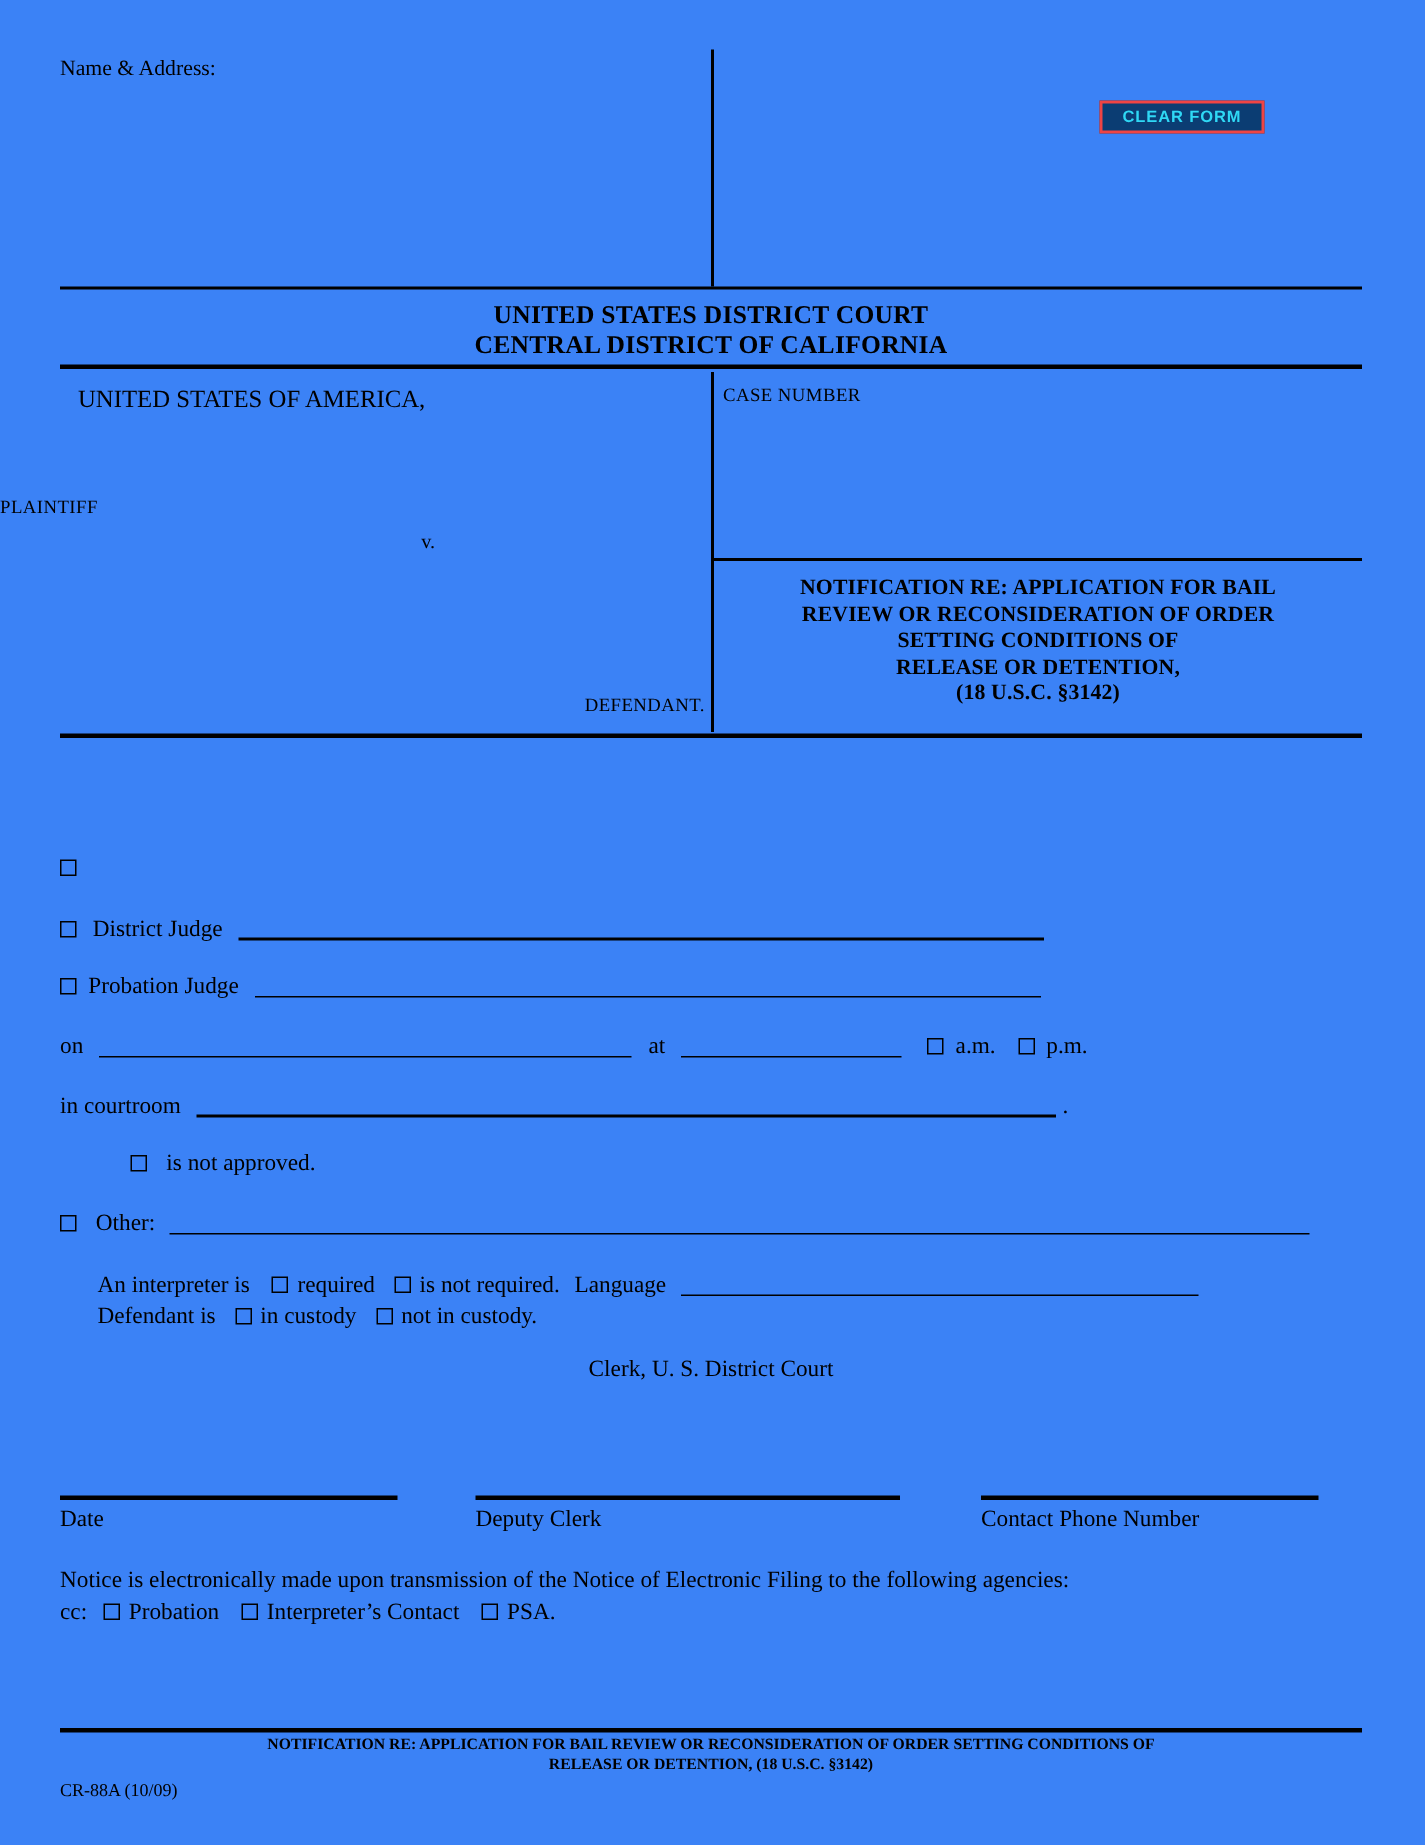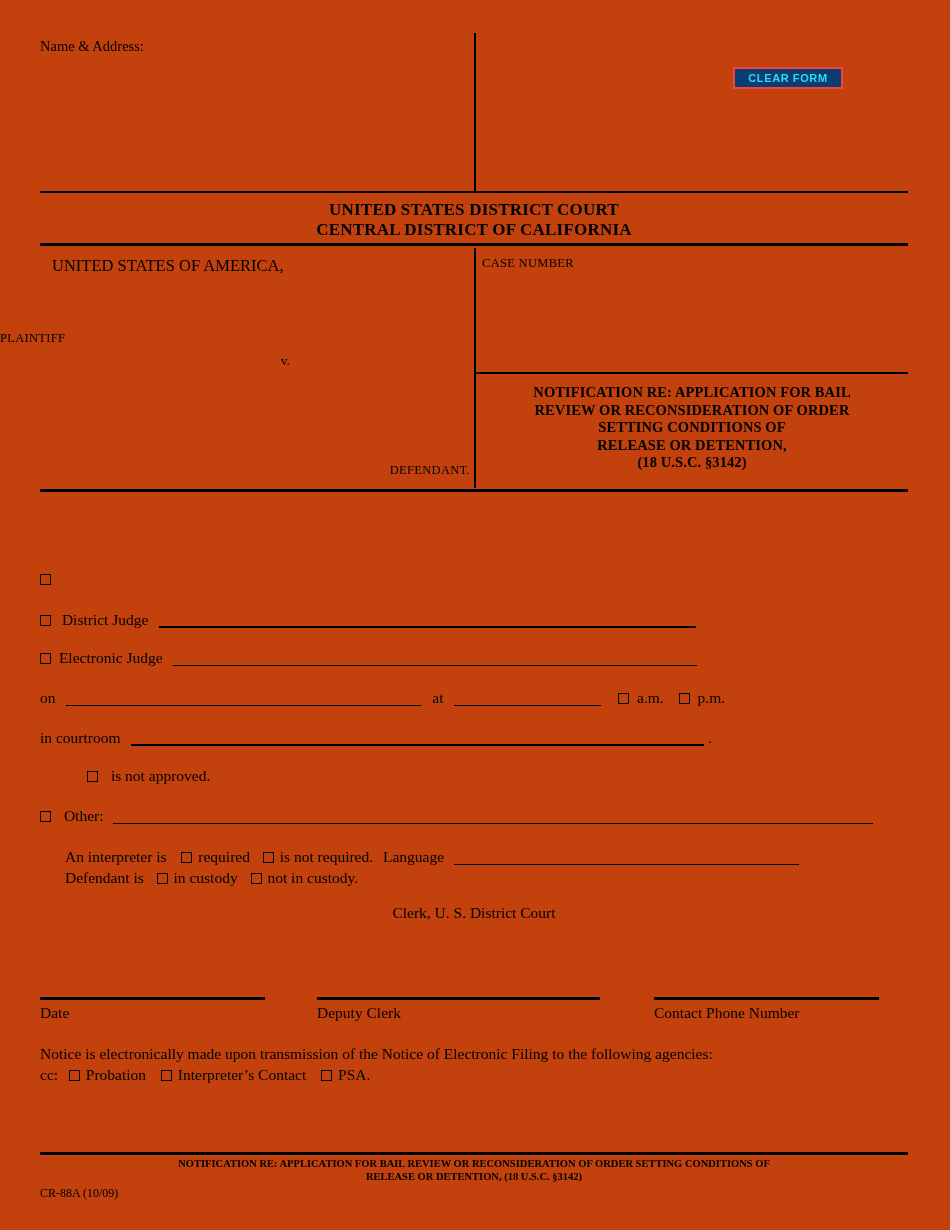--- a/index.html
+++ b/index.html
@@ -9,21 +9,21 @@
     background: #ffffff;
   }
   body {
     font-family: "Liberation Serif", "DejaVu Serif", serif;
     color: #000000;
   }
   #page {
     position: relative;
     width: 950px;
     height: 1230px;
-    background: #c2410c;
+    background: #3b82f6;
     overflow: hidden;
   }
 
   
   .abs { position: absolute; }
   .rule { background: #000; }
   .chk {
     display: inline-block;
     width: 11px;
     height: 11px;
@@ -238,21 +238,21 @@
   </div>
 
   <div class="abs body-text" id="row-district">
     <span class="chk"></span>
     <span style="margin-left:5px">District Judge</span>
     <span class="fill fill-bold" style="width:537px;margin-left:7px"></span>
   </div>
 
   <div class="abs body-text" id="row-magistrate">
     <span class="chk"></span>
-    <span style="margin-left:2px">Electronic Judge</span>
+    <span style="margin-left:2px">Probation Judge</span>
     <span class="fill" style="width:524px;margin-left:7px"></span>
   </div>
 
   <div class="abs body-text" id="row-on-at">
     <span>on</span>
     <span class="fill" style="width:355px;margin-left:7px"></span>
     <span style="margin-left:7px">at</span>
     <span class="fill" style="width:147px;margin-left:7px"></span>
     <span class="chk" style="margin-left:13px"></span>
     <span style="margin-left:2px">a.m.</span>

